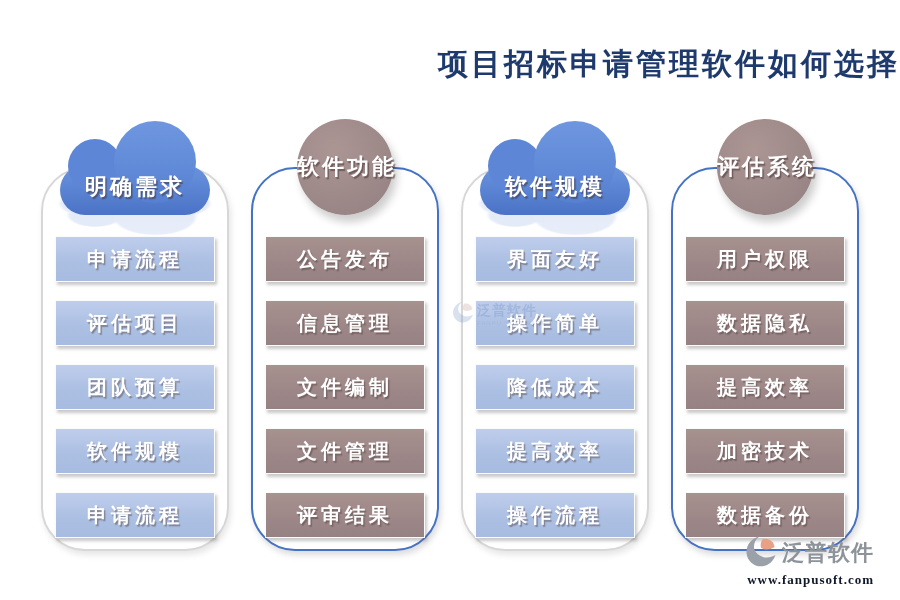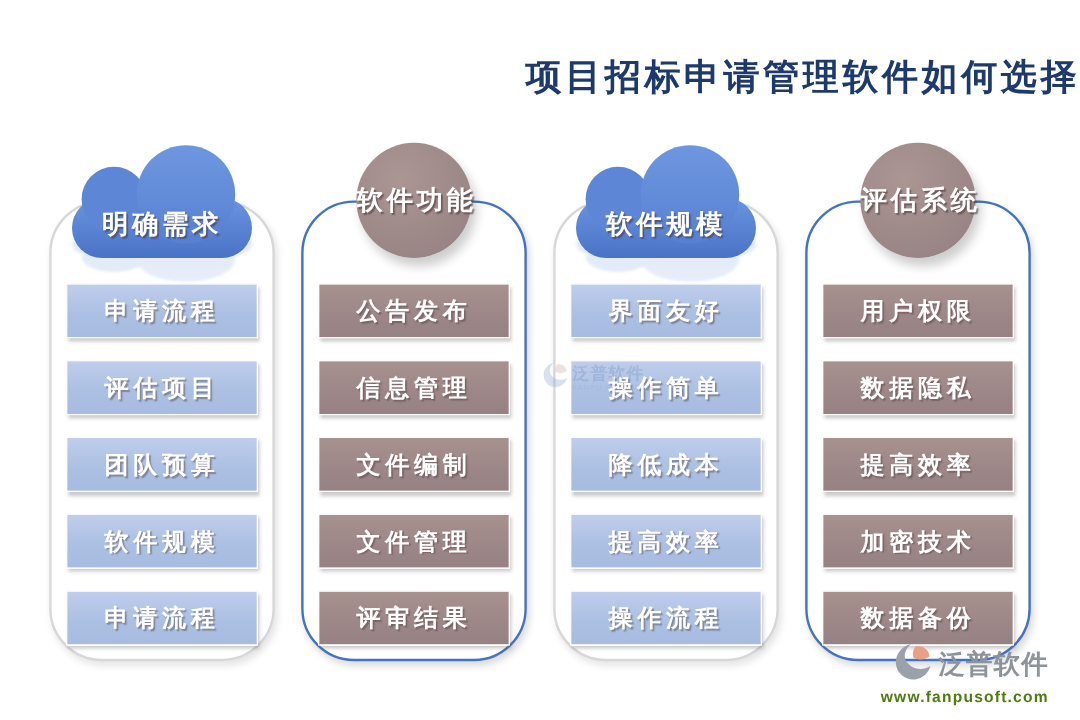--- a/index.html
+++ b/index.html
@@ -45,22 +45,22 @@
         opacity:.32;z-index:3;}
   .center-watermark .wm-cn{font-family:"Liberation Sans","DejaVu Sans",sans-serif;
         font-size:14px;font-weight:bold;color:#6f90c2;letter-spacing:1px;}
   .center-watermark .wm-en{font-family:"Liberation Sans","DejaVu Sans",sans-serif;
         font-size:6px;color:#8aa5cd;letter-spacing:1px;}
   
   .brand{position:absolute;right:26px;bottom:12px;z-index:4;text-align:center;}
   .brand-row{display:flex;align-items:center;gap:5px;justify-content:flex-end;}
   .brand-cn{font-family:"Liberation Sans","DejaVu Sans",sans-serif;font-size:22px;font-weight:bold;
         color:#8d939a;letter-spacing:1px;}
-  .brand-url{font-family:Liberation Sans, sans-serif;font-size:13px;font-weight:bold;
-        color:#4d7c0f;letter-spacing:1px;margin-top:1px;padding-left:26px;}
+  .brand-url{font-family:Liberation Serif, serif;font-size:13px;font-weight:bold;
+        color:#0f172a;letter-spacing:1px;margin-top:1px;padding-left:26px;}
 </style>
 </head>
 <body>
 
 <div class="page">
   <h1 class="page-title">项目招标申请管理软件如何选择</h1>
 
   <div class="columns-row">
       <section class="column">
         <div class="header-wrap">

